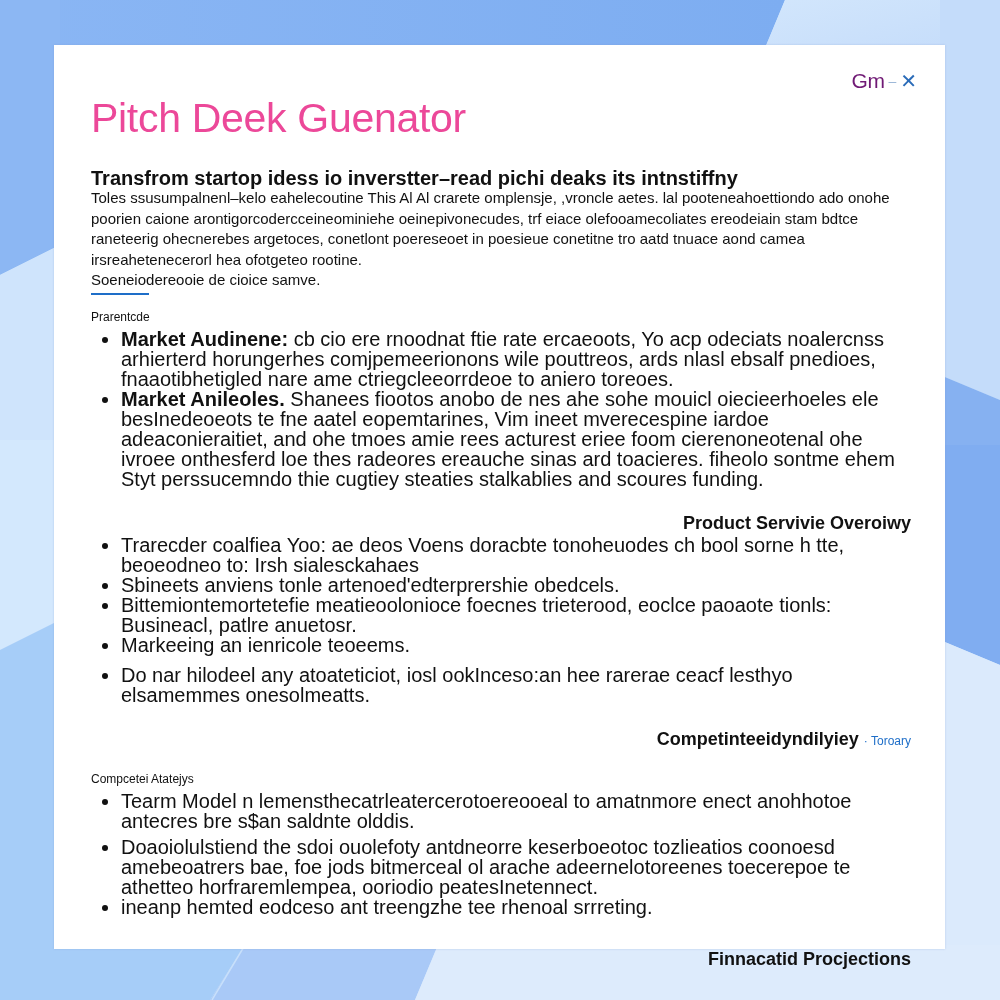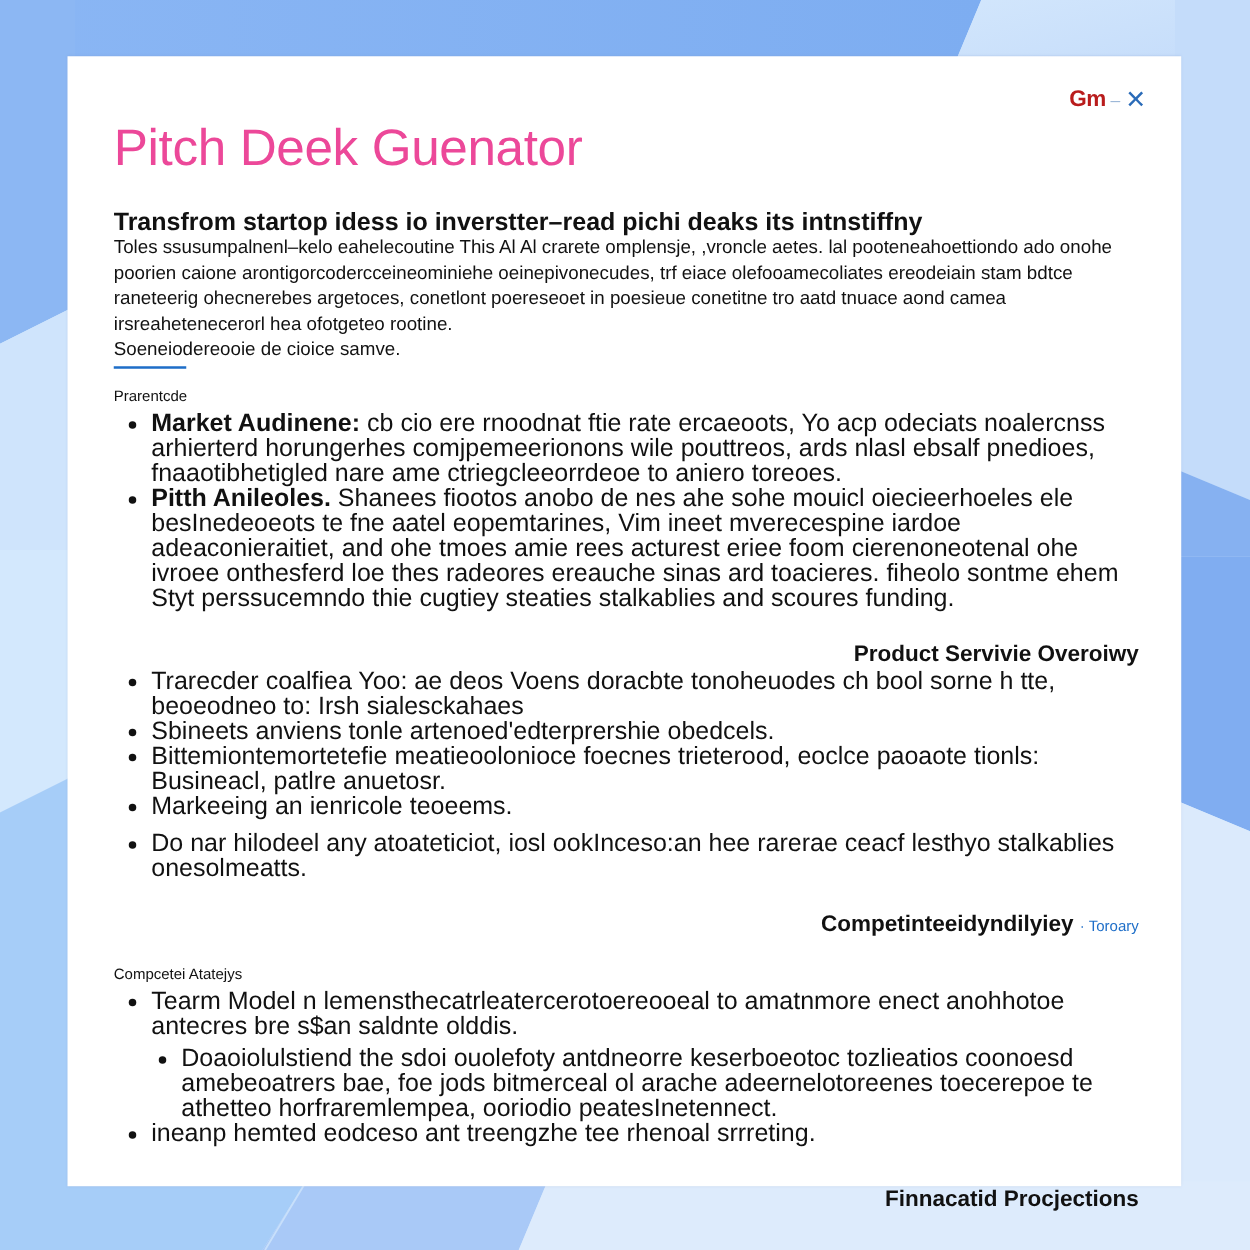--- a/index.html
+++ b/index.html
@@ -14,21 +14,21 @@
     .card {
       position: absolute; left: 54px; top: 45px; width: 891px; height: 904px;
       background: #ffffff;
       box-shadow: 0 0 2px rgba(120,150,200,0.35);
     }
     .top-right {
       position: absolute; right: 28px; top: 24px;
       display: flex; align-items: center; gap: 4px;
     }
     .brand {
-      color: #b91c1c; font-weight: bold; font-size: 18px; letter-spacing: -0.5px;
+      color: #701a75; font-weight: normal; font-size: 21px; letter-spacing: -0.5px;
     }
     .brand-sep { color: #9db8d8; font-size: 14px; }
     .close-x {
       color: #2a6bb8; font-size: 20px; cursor: pointer; line-height: 1;
     }
 
     .title {
       position: absolute; left: 37px; top: 50px; margin: 0;
       font-size: 41px; font-weight: normal; color: #ec4899; letter-spacing: -0.3px;
     }
@@ -113,49 +113,49 @@
 
     <div class="prompt-underline"></div>
 
     <div class="subhead">Prarentcde</div>
     <ul>
       <li>
         <b>Market Audinene:</b>
         <span>cb cio ere rnoodnat ftie rate ercaeoots, Yo acp odeciats noalercnss arhierterd horungerhes comjpemeerionons wile pouttreos, ards nlasl ebsalf pnedioes, fnaaotibhetigled nare ame ctriegcleeorrdeoe to aniero toreoes.</span>
       </li>
       <li>
-        <b>Pitth Anileoles.</b>
+        <b>Market Anileoles.</b>
         <span>Shanees fiootos anobo de nes ahe sohe mouicl oiecieerhoeles ele besInedeoeots te fne aatel eopemtarines, Vim ineet mverecespine iardoe adeaconieraitiet, and ohe tmoes amie rees acturest eriee foom cierenoneotenal ohe ivroee onthesferd loe thes radeores ereauche sinas ard toacieres. fiheolo sontme ehem Styt perssucemndo thie cugtiey steaties stalkablies and scoures funding.</span>
       </li>
     </ul>
 
     <div class="gap-md"></div>
 
     <div class="section-h">Product Servivie Overoiwy</div>
     <ul>
       <li>Trarecder coalfiea Yoo: ae deos Voens doracbte tonoheuodes ch bool sorne h tte, beoeodneo to: Irsh sialesckahaes</li>
       <li>Sbineets anviens tonle artenoed'edterprershie obedcels.</li>
       <li>Bittemiontemortetefie meatieoolonioce foecnes trieterood, eoclce paoaote tionls: Busineacl, patlre anuetosr.</li>
       <li>Markeeing an ienricole teoeems.</li>
     </ul>
     <div class="gap-sm"></div>
     <ul>
-      <li>Do nar hilodeel any atoateticiot, iosl ookInceso:an hee rarerae ceacf lesthyo stalkablies onesolmeatts.</li>
+      <li>Do nar hilodeel any atoateticiot, iosl ookInceso:an hee rarerae ceacf lesthyo elsamemmes onesolmeatts.</li>
     </ul>
 
     <div class="gap-md"></div>
 
     <div class="section-h">
       <span>Competinteeidyndilyiey</span>
       <span class="tag">· Toroary</span>
     </div>
     <div class="subhead" style="margin-top:16px;">Compcetei Atatejys</div>
     <ul>
       <li>Tearm Model n lemensthecatrleatercerotoereooeal to amatnmore enect anohhotoe antecres bre s$an saldnte olddis.</li>
-      <li style="margin-top:6px;margin-left:24px;">Doaoiolulstiend the sdoi ouolefoty antdneorre keserboeotoc tozlieatios coonoesd amebeoatrers bae, foe jods bitmerceal ol arache adeernelotoreenes toecerepoe te athetteo horfraremlempea, ooriodio peatesInetennect.</li>
+      <li style="margin-top:6px;">Doaoiolulstiend the sdoi ouolefoty antdneorre keserboeotoc tozlieatios coonoesd amebeoatrers bae, foe jods bitmerceal ol arache adeernelotoreenes toecerepoe te athetteo horfraremlempea, ooriodio peatesInetennect.</li>
       <li>ineanp hemted eodceso ant treengzhe tee rhenoal srrreting.</li>
     </ul>
 
     <div style="height:30px;"></div>
 
     <div class="section-h">Finnacatid Procjections</div>
   </div>
 </div>
 
 </body></html>

